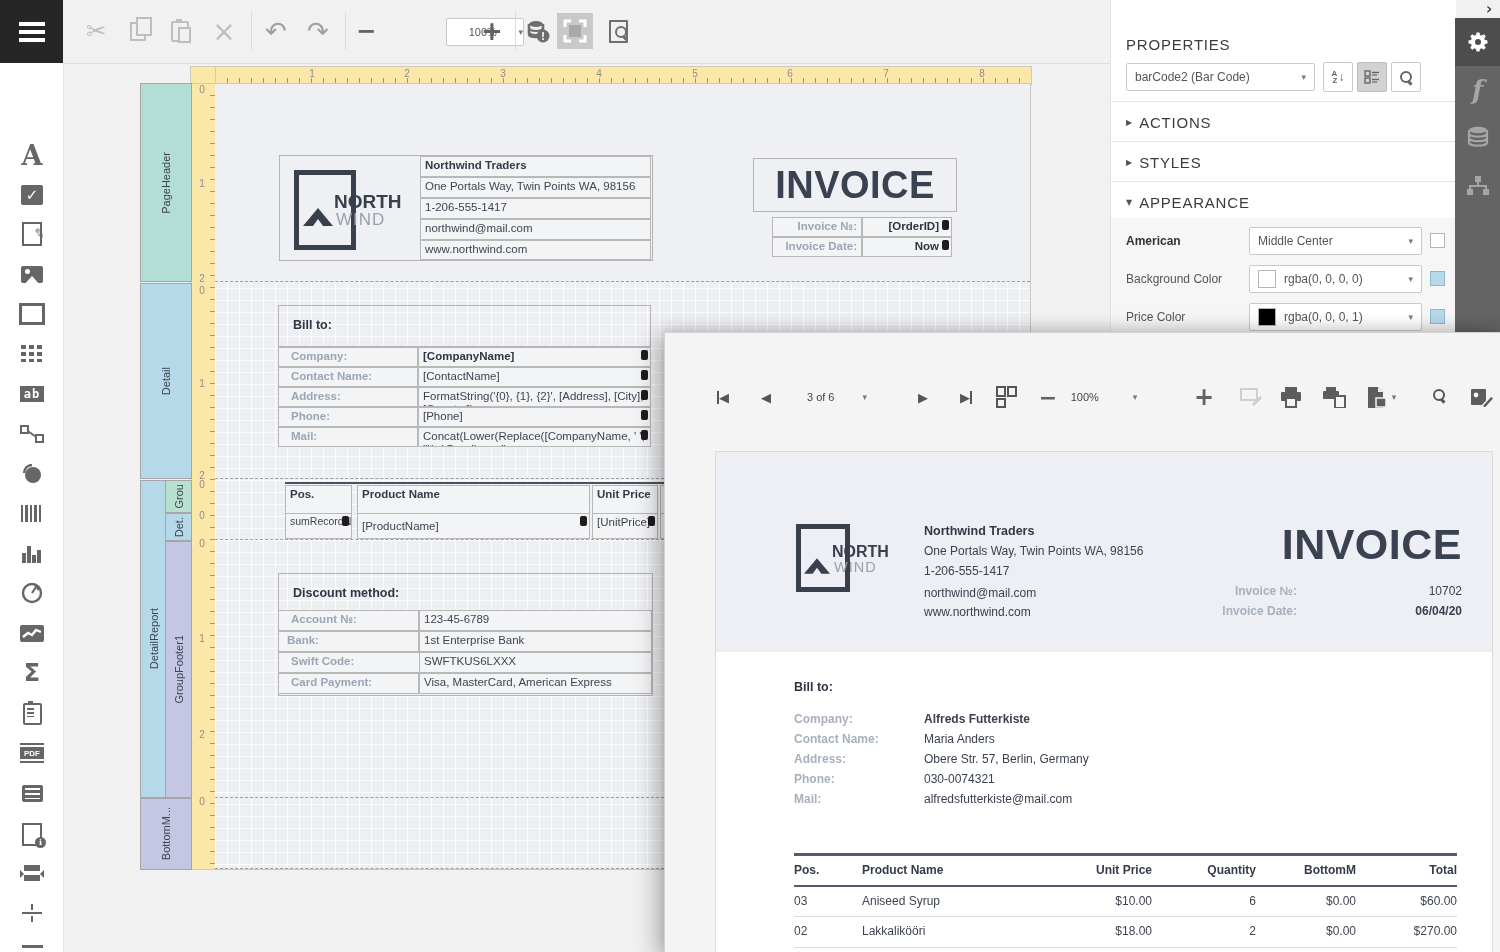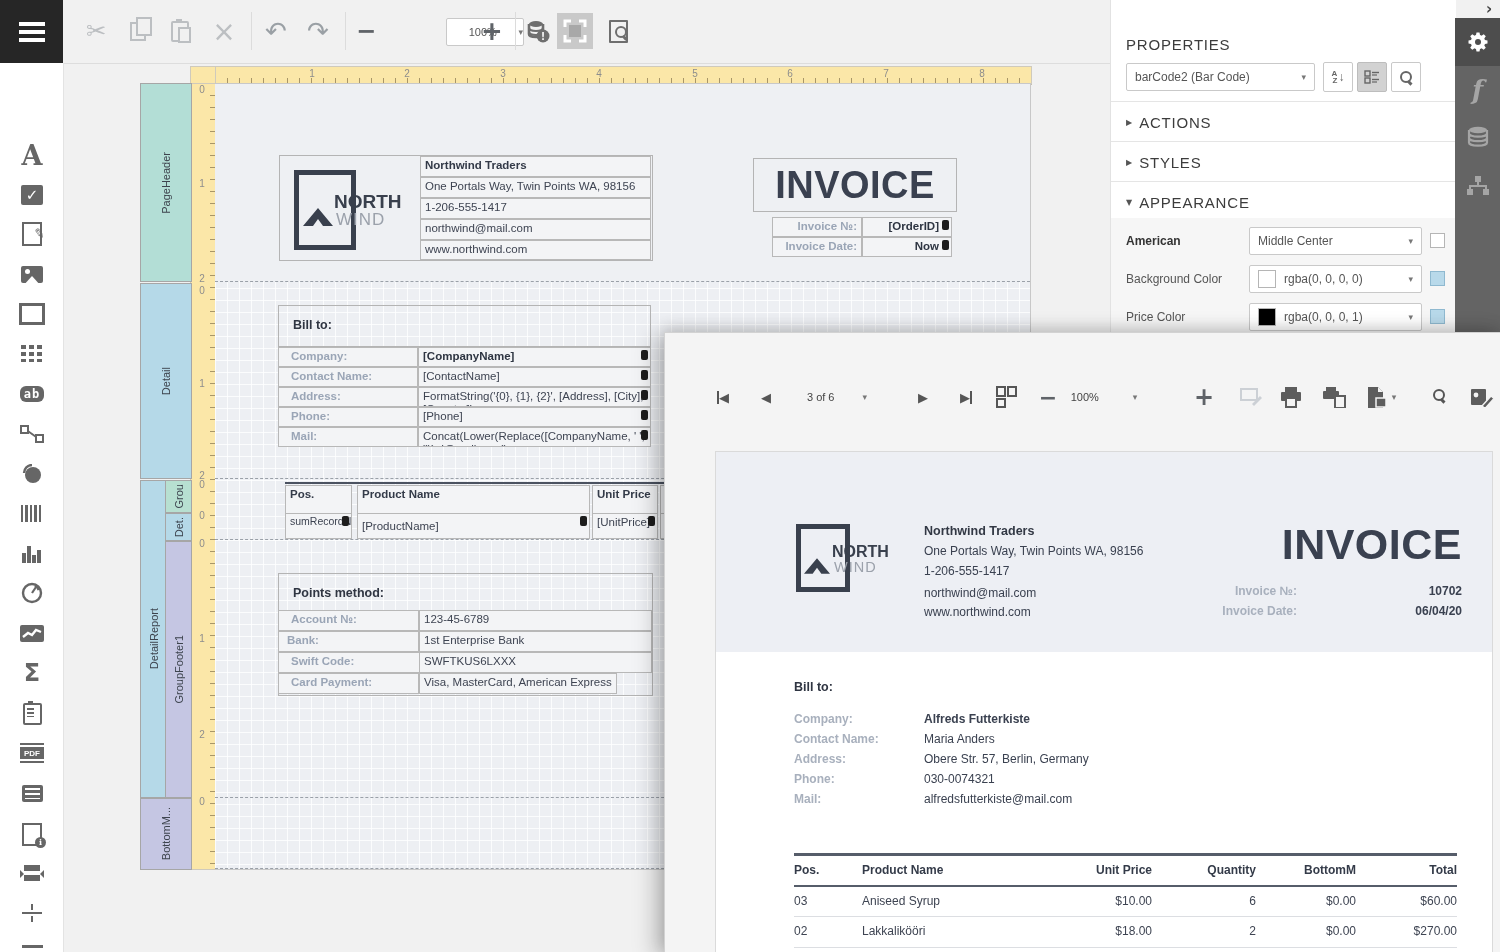--- a/index.html
+++ b/index.html
@@ -34,21 +34,21 @@
   .tbx{position:absolute;left:16px;width:32px;height:30px;display:flex;align-items:center;justify-content:center;color:#666}
   .gA{font-family:"DejaVu Serif",serif;font-weight:bold;font-size:27px;color:#666;line-height:1}
   .gchk{width:22px;height:20px;background:#666;border-radius:2px;color:#fff;font-size:15px;font-weight:bold;display:flex;align-items:center;justify-content:center;font-family:"DejaVu Sans",sans-serif}
   .grt{position:relative;width:16px;height:20px;border:2px solid #666;background:#fff}
   .grt i{position:absolute;right:-5px;top:2px;font-style:normal;font-size:13px;color:#666;font-family:"DejaVu Sans",sans-serif;transform:rotate(10deg)}
   .gpic{position:relative;width:22px;height:17px;background:#666;border-radius:2px;overflow:hidden}
   .gpic::before{content:"";position:absolute;left:4px;top:3px;width:5px;height:5px;border-radius:50%;background:#fff}
   .gpic::after{content:"";position:absolute;left:2px;bottom:-3px;border-left:9px solid transparent;border-right:9px solid transparent;border-bottom:10px solid #fff}
   .grect{width:20px;height:16px;border:3px solid #666}
   .gtable{width:23px;height:17px;background-image:repeating-linear-gradient(180deg,transparent 0 4px,#fff 4px 7px),repeating-linear-gradient(90deg,#666 0 5px,#fff 5px 8px)}
-  .gab{width:24px;height:16px;background:#666;border-radius:6px;color:#fff;font-size:12px;font-weight:bold;display:flex;align-items:center;justify-content:center;letter-spacing:1px;font-family:"DejaVu Sans Mono",monospace}
+  .gab{width:24px;height:16px;background:#666;border-radius:0;color:#fff;font-size:12px;font-weight:bold;display:flex;align-items:center;justify-content:center;letter-spacing:1px;font-family:"DejaVu Sans Mono",monospace}
   .gbar{width:22px;height:17px;background:repeating-linear-gradient(90deg,#666 0 2px,transparent 2px 4px,#666 4px 7px,transparent 7px 9px)}
   .gchart{width:20px;height:17px;background-image:linear-gradient(#666,#666),linear-gradient(#666,#666),linear-gradient(#666,#666),linear-gradient(#666,#666);background-repeat:no-repeat;background-size:4px 10px,4px 17px,4px 8px,4px 13px;background-position:0 bottom,5px bottom,10px bottom,15px bottom}
   .gsig{font-size:24px;font-weight:bold;color:#666;font-family:"DejaVu Sans",sans-serif;line-height:1}
   .gclip{position:relative;width:15px;height:18px;border:2px solid #666;border-radius:2px}
   .gclip::before{content:"";position:absolute;left:3px;top:-4px;width:5px;height:3px;background:#666}
   .gclip::after{content:"";position:absolute;left:2px;top:3px;width:7px;height:9px;background:repeating-linear-gradient(#666 0 2px,transparent 2px 4px)}
   .gpdf{width:24px;height:16px;background:#666;color:#fff;font-size:8px;font-weight:bold;display:flex;align-items:center;justify-content:center;border-top:2px solid #666;border-bottom:2px solid #666;box-shadow:inset 0 2px 0 #fff,inset 0 -2px 0 #fff}
   .gtoc{width:21px;height:17px;background:#666;border-radius:2px;box-shadow:none;position:relative}
   .gtoc::after{content:"";position:absolute;left:3px;top:3px;right:3px;bottom:3px;background:repeating-linear-gradient(#fff 0 2px,transparent 2px 5px)}
   .ginfo{position:relative;width:16px;height:19px;border:2px solid #666;background:#fff}
@@ -367,29 +367,29 @@
   </div>
 
   <div style="position:absolute;left:70px;top:429px;width:745px">
     <div class="dcell" style="left:0px;top:0px;width:67px;height:26px;font-size:10.5px;line-height:11px;padding-right:10px"><span>sumRecordNumber</span><span class="dico"></span></div>
     <div class="dcell" style="left:72px;top:0px;width:233px;height:26px;padding-top:6px"><span>[ProductName]</span><span class="dico"></span></div>
     <div class="dcell" style="left:307px;top:0px;width:66px;height:26px;line-height:12px;padding-right:10px"><span>[UnitPrice]</span><span class="dico"></span></div>
     <div class="dcell" style="left:375px;top:0px;width:240px;height:26px"></div>
   </div>
 
   <div class="dbox" style="left:63px;top:489px;width:373px;height:121px">
-    <div style="position:absolute;left:14px;top:12px;font-weight:bold;font-size:12.5px;color:#2f3542">Points method:</div>
+    <div style="position:absolute;left:14px;top:12px;font-weight:bold;font-size:12.5px;color:#2f3542">Discount method:</div>
     <div class="dcell dlabelc" style="left:-1px;top:36px;width:141px;height:21px;padding-left:12px">Account №:</div>
     <div class="dcell" style="left:140px;top:36px;width:233px;height:21px">123-45-6789</div>
     <div class="dcell dlabelc" style="left:-1px;top:57px;width:141px;height:21px;padding-left:8px">Bank:</div>
     <div class="dcell" style="left:140px;top:57px;width:233px;height:21px">1st Enterprise Bank</div>
     <div class="dcell dlabelc" style="left:-1px;top:78px;width:162px;height:21px;padding-left:12px">Swift Code:</div>
     <div class="dcell" style="left:140px;top:78px;width:233px;height:21px">SWFTKUS6LXXX</div>
     <div class="dcell dlabelc" style="left:-1px;top:99px;width:141px;height:21px;padding-left:12px">Card Payment:</div>
-    <div class="dcell" style="left:140px;top:99px;width:198px;height:21px">Visa, MasterCard, American Express</div>
+    <div class="dcell" style="left:140px;top:99px;width:233px;height:21px">Visa, MasterCard, American Express</div>
   </div>
 </div>
 
 <div class="abs" id="props">
   <div class="phead" style="position:absolute;left:15px;top:36px">PROPERTIES</div>
   <div class="pdd btn" style="left:15px;top:63px;width:171px;height:26px">
     <span class="v">barCode2 (Bar Code)</span>
     <span class="caret">▾</span>
   </div>
   <div class="pbtn btn" style="left:212px;top:62px">
@@ -565,21 +565,21 @@
     </div>
 
     <div style="position:absolute;left:208px;top:72px;font-weight:bold;font-size:12.5px;color:#323844">Northwind Traders</div>
     <div class="pval" style="left:208px;top:92px">One Portals Way, Twin Points WA, 98156</div>
     <div class="pval" style="left:208px;top:112px">1-206-555-1417</div>
     <div class="pval" style="left:208px;top:134px">northwind@mail.com</div>
     <div class="pval" style="left:208px;top:153px">www.northwind.com</div>
 
     <div class="invT ra" style="position:absolute;left:446px;top:68px;width:300px;font-size:43px">INVOICE</div>
     <div class="plbl ra" style="left:381px;top:132px;width:200px">Invoice №:</div>
-    <div class="pval ra" style="left:600px;top:132px;width:146px;font-weight:bold">10702</div>
+    <div class="pval ra" style="left:600px;top:132px;width:146px;font-weight:normal">10702</div>
     <div class="plbl ra" style="left:381px;top:152px;width:200px">Invoice Date:</div>
     <div class="pval ra" style="left:600px;top:152px;width:146px;font-weight:bold">06/04/20</div>
 
     <div style="position:absolute;left:78px;top:228px;font-weight:bold;font-size:12.5px;color:#2f3542">Bill to:</div>
     <div class="plbl" style="left:78px;top:260px">Company:</div>
     <div class="pval" style="left:208px;top:260px;font-weight:bold">Alfreds Futterkiste</div>
     <div class="plbl" style="left:78px;top:280px">Contact Name:</div>
     <div class="pval" style="left:208px;top:280px">Maria Anders</div>
     <div class="plbl" style="left:78px;top:300px">Address:</div>
     <div class="pval" style="left:208px;top:300px">Obere Str. 57, Berlin, Germany</div>

